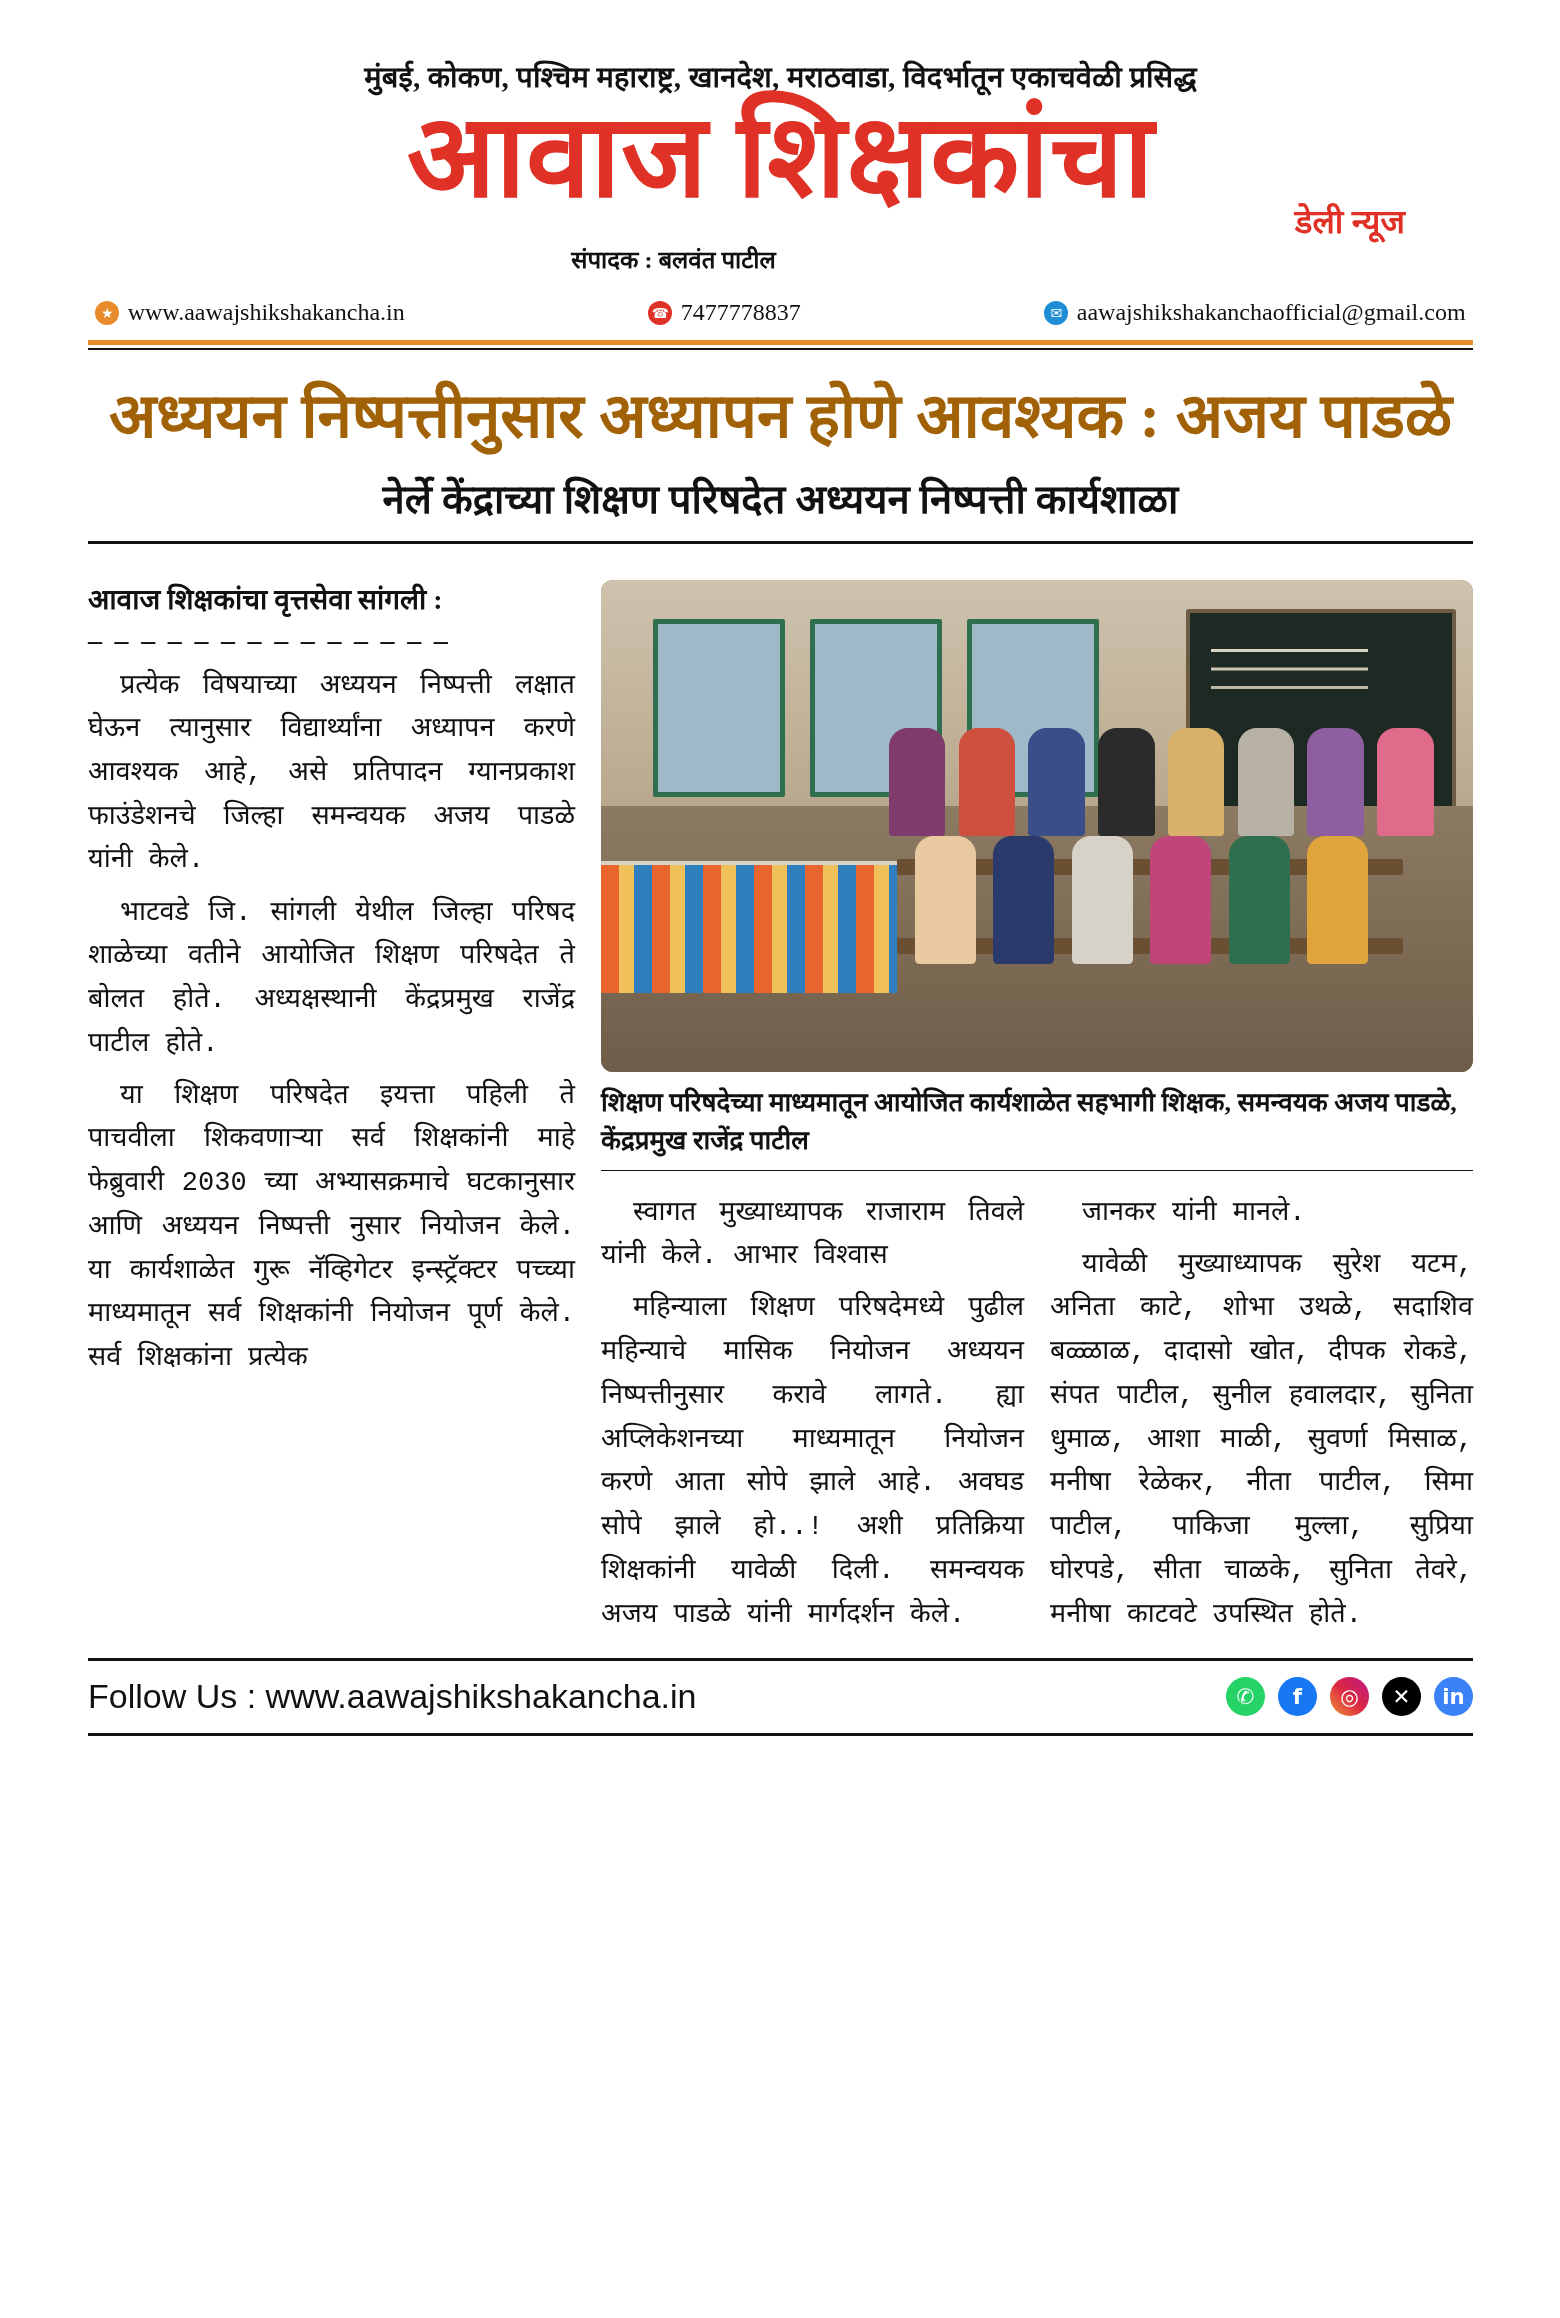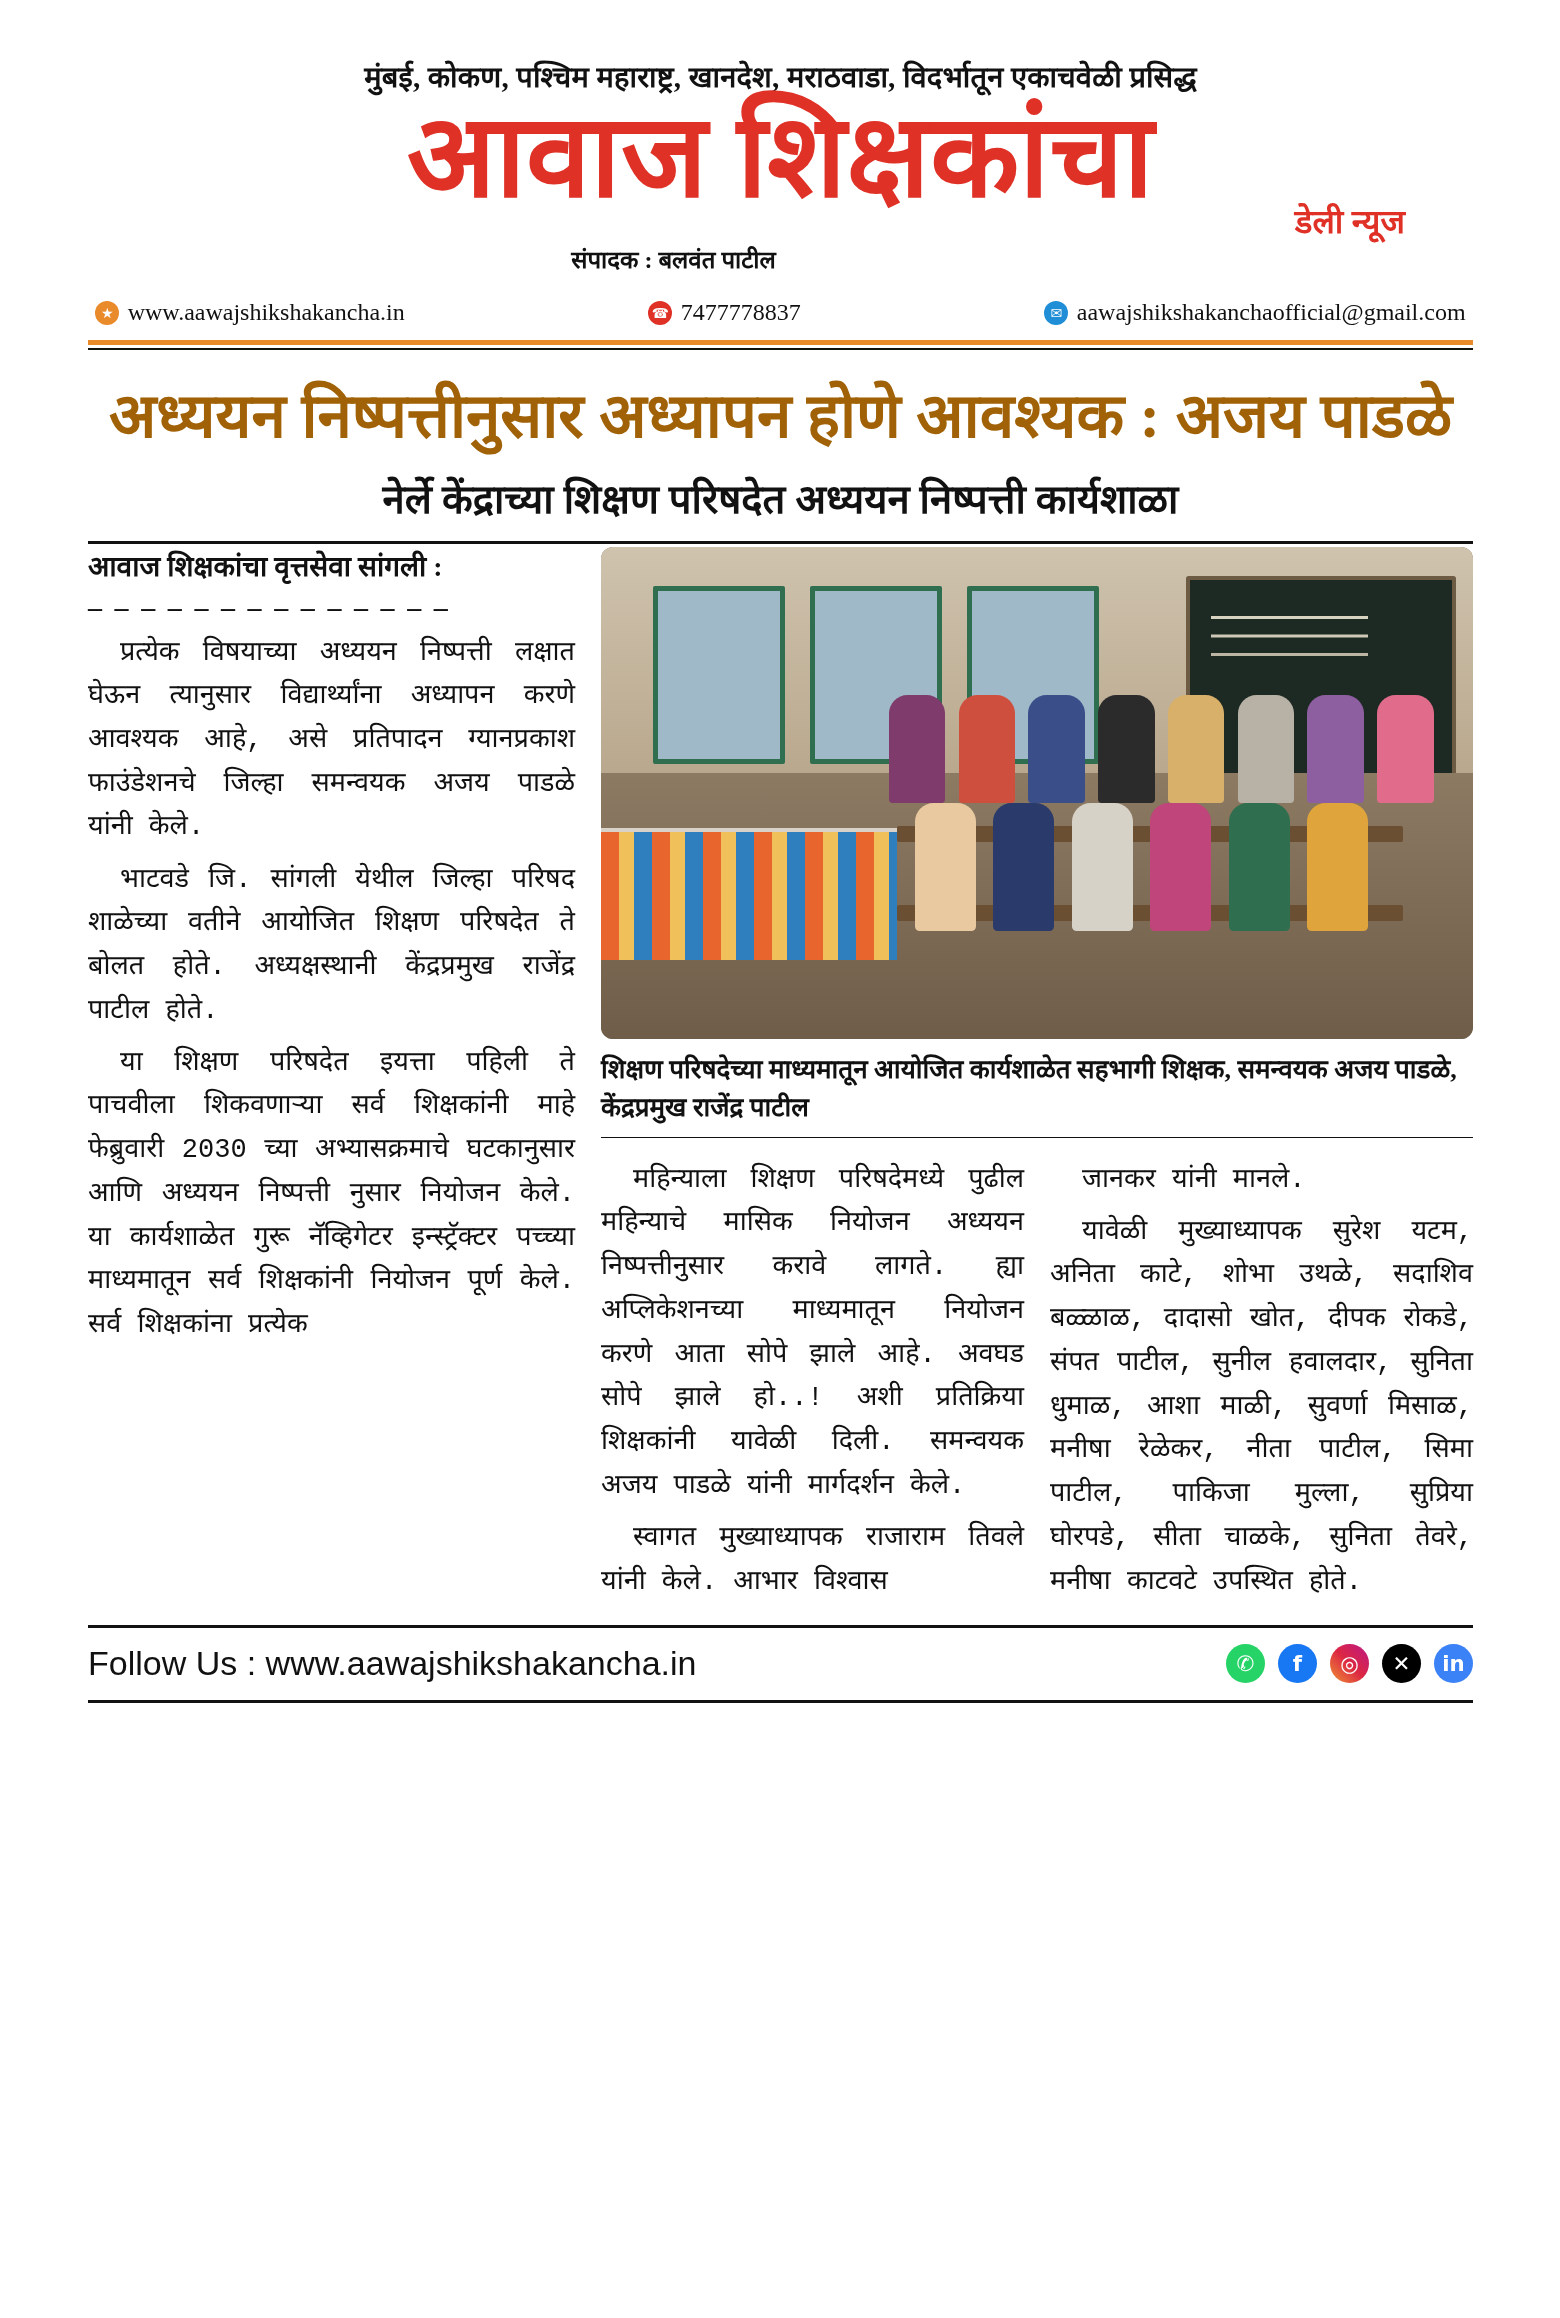--- a/index.html
+++ b/index.html
@@ -134,21 +134,21 @@
   .rule-black-2 {
     height: 2.8px;
     background: #111;
     margin: 16px 0 0 0;
   }
 
   
   .content {
     display: flex;
     gap: 26px;
-    margin-top: 3px;
+    margin-top: 36px;
   }
   .col {
     flex: 1 1 0;
     min-width: 0;
   }
   .byline {
     font-family: "Liberation Serif", serif;
     font-weight: bold;
     font-size: 28px;
     line-height: 1.45;
@@ -369,22 +369,22 @@
         <div class="person p3"></div>
           <div class="person p4"></div>
         <div class="person p5"></div>
           <div class="person p6"></div>
         <div class="table"></div>
       </div>
       <div class="caption">शिक्षण परिषदेच्या माध्यमातून आयोजित कार्यशाळेत सहभागी शिक्षक, समन्वयक अजय पाडळे, केंद्रप्रमुख राजेंद्र पाटील</div>
       <div class="caption-rule"></div>
       <div class="lower-cols">
         <div class="col">
+          <p class="body">स्वागत मुख्याध्यापक राजाराम तिवले यांनी केले. आभार विश्वास</p>
           <p class="body">महिन्याला शिक्षण परिषदेमध्ये पुढील महिन्याचे मासिक नियोजन अध्ययन निष्पत्तीनुसार करावे लागते. ह्या अप्लिकेशनच्या माध्यमातून नियोजन करणे आता सोपे झाले आहे. अवघड सोपे झाले हो..! अशी प्रतिक्रिया शिक्षकांनी यावेळी दिली. समन्वयक अजय पाडळे यांनी मार्गदर्शन केले.</p>
-          <p class="body">स्वागत मुख्याध्यापक राजाराम तिवले यांनी केले. आभार विश्वास</p>
         </div>
         <div class="col">
           <p class="body">जानकर यांनी मानले.</p>
           <p class="body">यावेळी मुख्याध्यापक सुरेश यटम, अनिता काटे, शोभा उथळे, सदाशिव बळ्ळाळ, दादासो खोत, दीपक रोकडे, संपत पाटील, सुनील हवालदार, सुनिता धुमाळ, आशा माळी, सुवर्णा मिसाळ, मनीषा रेळेकर, नीता पाटील, सिमा पाटील, पाकिजा मुल्ला, सुप्रिया घोरपडे, सीता चाळके, सुनिता तेवरे, मनीषा काटवटे उपस्थित होते.</p>
         </div>
       </div>
     </div>
   </div>
 
   <div class="footer-rule"></div>

